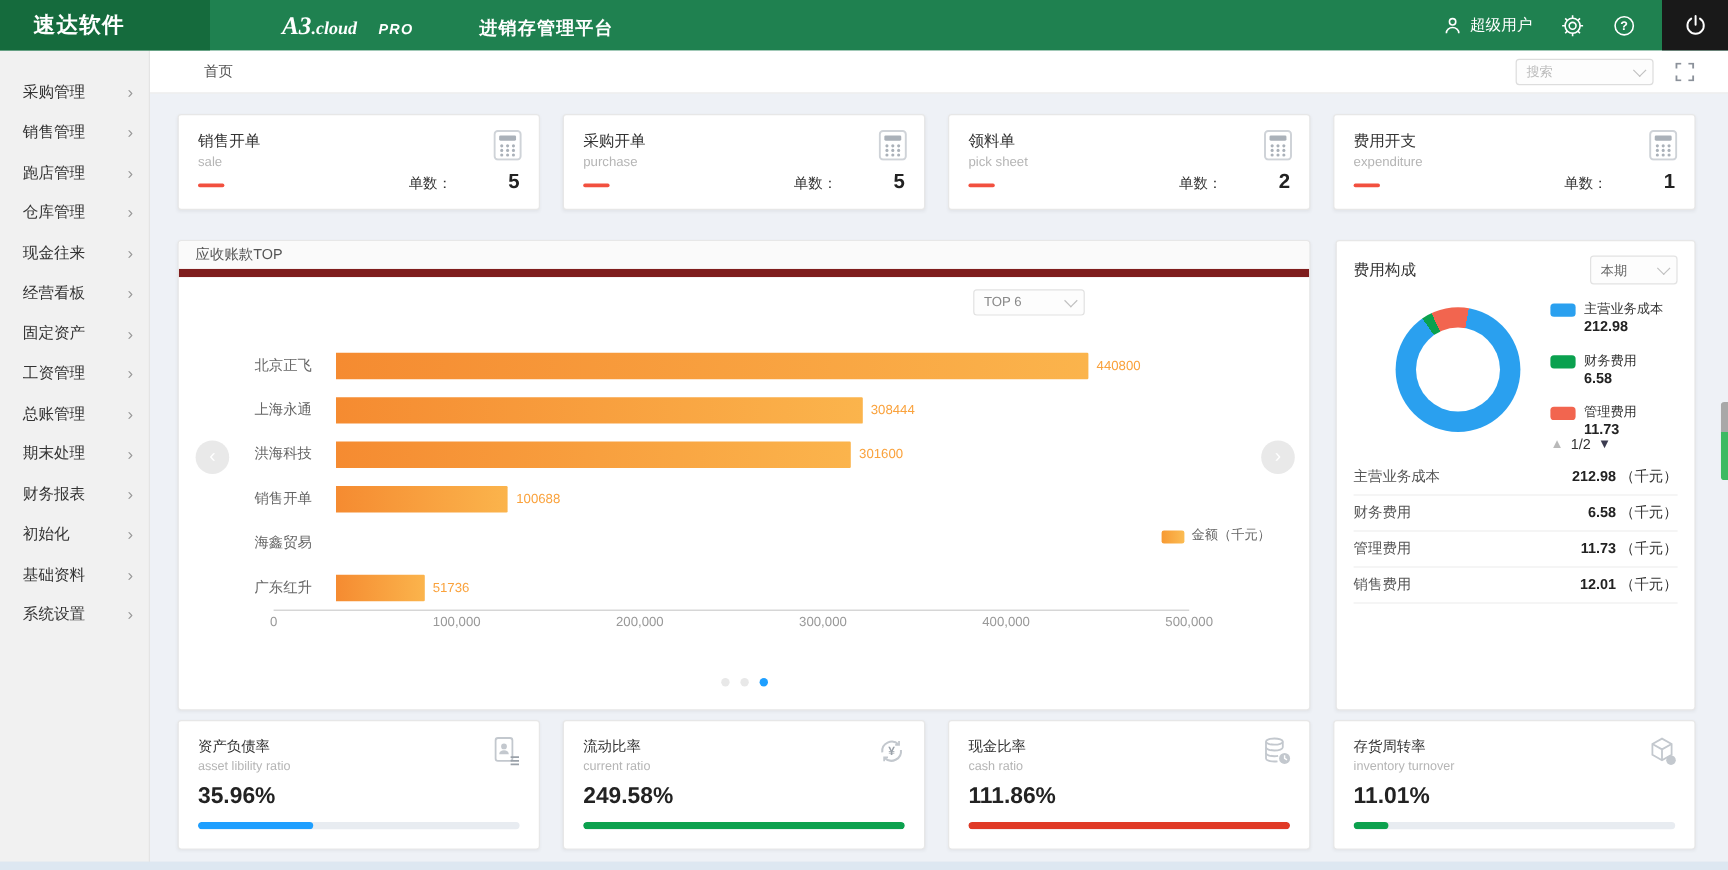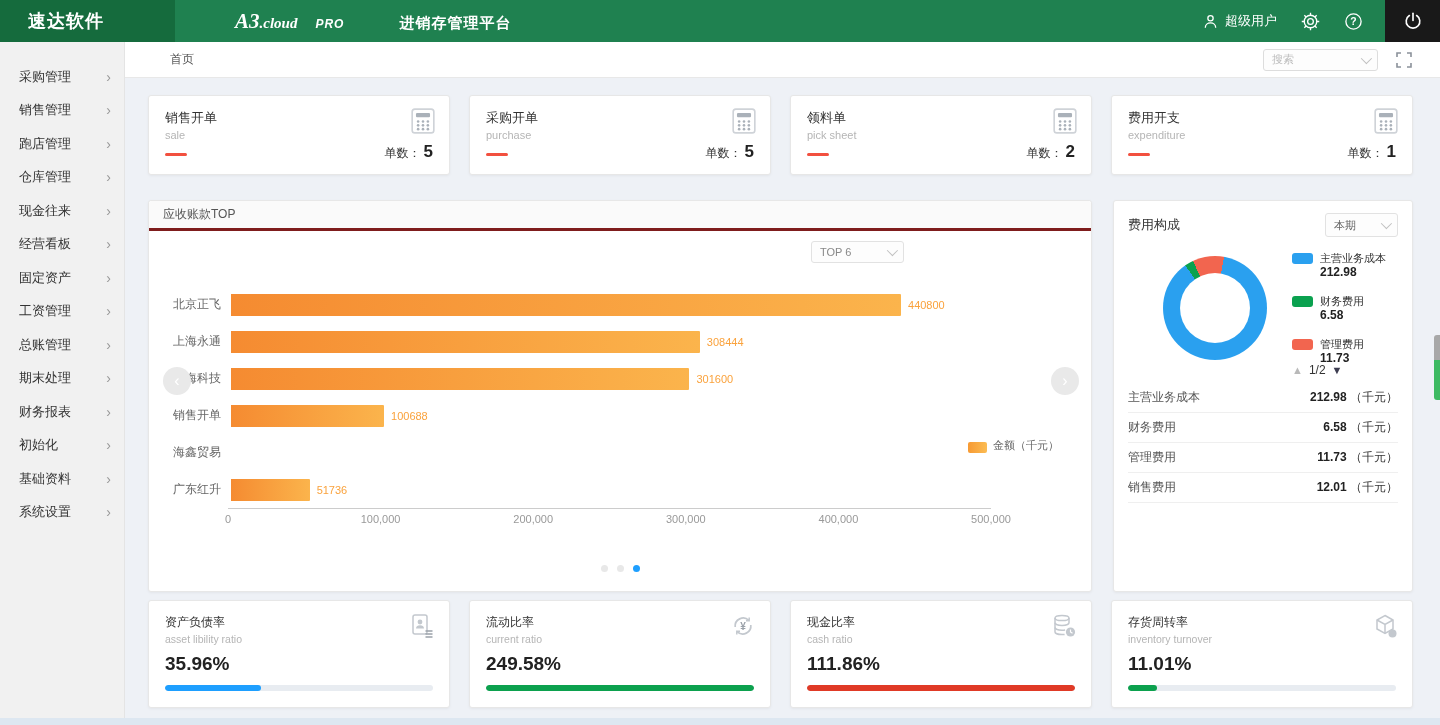--- a/index.html
+++ b/index.html
@@ -41,34 +41,34 @@
   .row3 { gap:19px; margin-top:8px; }
 
   .card { background:#fff; border:1px solid #e7e7e7; border-radius:3px; box-shadow:0 1px 3px rgba(0,0,0,.05); }
 
   
   .stat-card { flex:1; height:80px; position:relative; padding:13px 16px; }
   .stat-title { font-size:13px; color:#333; }
   .stat-sub { font-size:11px; color:#b5b5b5; margin-top:2px; }
   .stat-dash { position:absolute; left:16px; bottom:18px; width:22px; height:3px; background:#f2503f; border-radius:2px; }
   .stat-icon { position:absolute; right:14px; top:12px; }
-  .stat-count { position:absolute; right:16px; bottom:12px; font-size:12px; color:#333; display:flex; align-items:baseline; }
+  .stat-count { position:absolute; right:16px; bottom:12px; font-size:12px; color:#333; display:flex; align-items:baseline;gap:44px; }
   .stat-count .cnt { font-size:17px; font-weight:bold; margin-left:3px; color:#222; }
 
   
   .row2 { gap:21px; }
   .chart-panel { width:944px; height:392px; flex:none; display:flex; flex-direction:column; }
-  .panel-header { height:30px; background:#fafafa; border-bottom:3px solid #7f1d1d; display:flex; align-items:center; padding:0 14px; font-size:12px; color:#555; border-radius:3px 3px 0 0; }
+  .panel-header { height:30px; background:#fafafa; border-bottom:7px solid #7f1d1d; display:flex; align-items:center; padding:0 14px; font-size:12px; color:#555; border-radius:3px 3px 0 0; }
   .chart-body { position:relative; flex:1; }
   .mini-select { position:absolute; height:22px; border:1px solid #e2e2e2; border-radius:3px; background:#fdfdfd; display:flex; align-items:center; justify-content:space-between; padding:0 8px; cursor:pointer; font-size:11px; color:#888; }
   .top-select { top:10px; left:662px; width:93px; }
 
   .bar-rows { position:absolute; left:0; top:55px; width:842px; }
   .bar-row { height:37px; display:flex; align-items:center; }
-  .bar-label { width:82px; flex:none; text-align:left; padding-left:24px; font-size:12px; color:#666; }
+  .bar-label { width:92px; flex:none; text-align:left; padding-left:24px; font-size:12px; color:#666;margin-left:39px; }
   .bar-track { flex:1; position:relative; height:22px; }
   .bar-fill { height:22px; background:linear-gradient(90deg,#f58b31,#fbb44c); border-radius:0 1px 1px 0; }
   .bar-val { position:absolute; top:50%; transform:translateY(-50%); font-size:11px; color:#faa23c; white-space:nowrap; }
   .x-axis-line { position:absolute; left:79px; top:277px; width:763px; height:1px; background:#ccc; }
   .x-axis-ticks { position:absolute; left:79px; top:282px; width:763px; height:14px; }
   .tick { position:absolute; transform:translateX(-50%); font-size:11px; color:#999; white-space:nowrap; }
   .bar-legend { position:absolute; right:32px; top:207px; display:flex; align-items:flex-end; gap:6px; }
   .bar-legend-swatch { width:19px; height:11px; border-radius:2px; background:linear-gradient(90deg,#f79a33,#fbbc53); }
   .bar-legend-text { font-size:11px; color:#666; }
   .car-arrow { position:absolute; width:28px; height:28px; border-radius:50%; background:#e9e9e9; color:#fff; display:flex; align-items:center; justify-content:center; font-size:16px; top:136px; cursor:pointer; user-select:none; }

